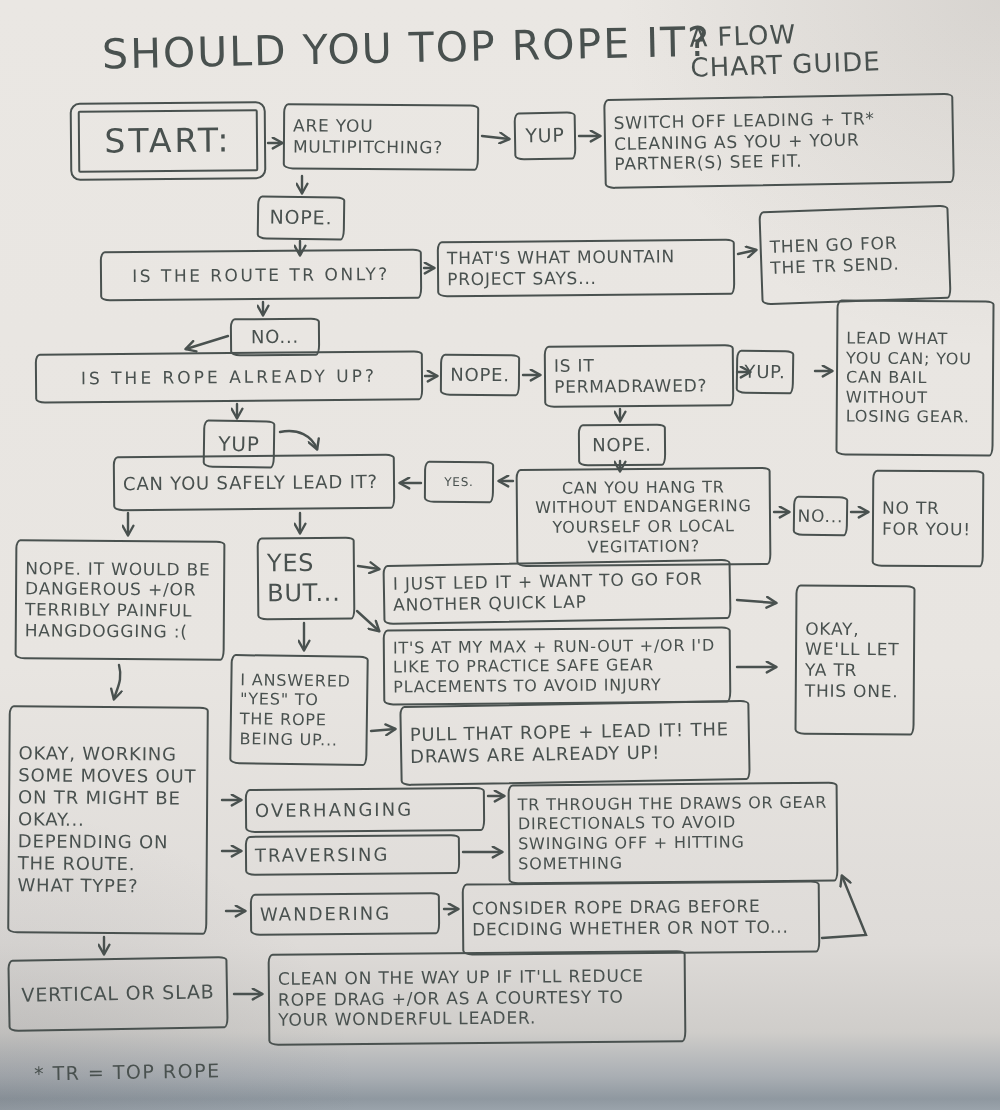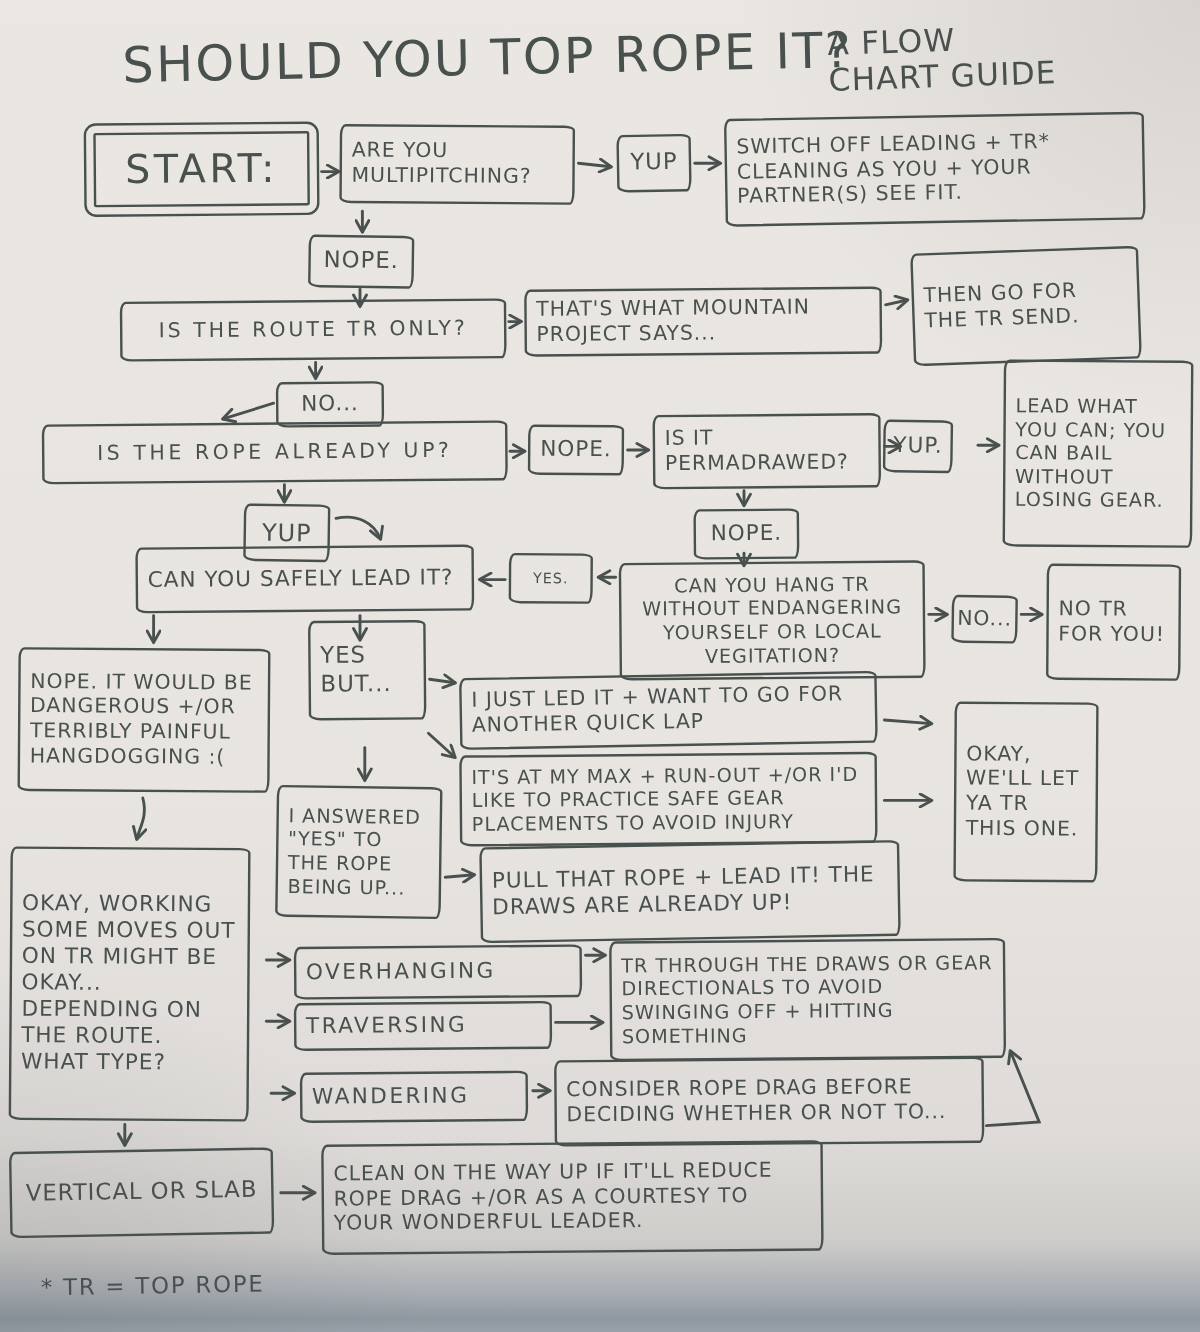--- a/index.html
+++ b/index.html
@@ -56,21 +56,21 @@
   #n-yup2         {left:736px; top:350px; width:58px;  height:44px; font-size:18px;}
   #n-leadwhat     {left:836px; top:300px; width:158px; height:156px;font-size:16px;}
   #n-nope3        {left:578px; top:424px; width:88px;  height:42px; font-size:18px;}
   #n-yup3         {left:203px; top:420px; width:72px;  height:48px; font-size:20px;}
   #n-safelylead   {left:113px; top:455px; width:282px; height:55px; font-size:18px;}
   #n-yes1         {left:424px; top:461px; width:70px;  height:42px; font-size:12px;}
   #n-hangtr       {left:516px; top:468px; width:255px; height:98px; font-size:16px;}
   #n-no2          {left:793px; top:496px; width:55px;  height:40px; font-size:17px; padding:2px 4px;}
   #n-notr         {left:872px; top:470px; width:112px; height:97px; font-size:17px;}
   #n-dangerous    {left:15px;  top:540px; width:210px; height:120px;font-size:17px;}
-  #n-yesbut       {left:257px; top:517px; width:98px;  height:83px; font-size:19px;}
+  #n-yesbut       {left:257px; top:537px; width:98px;  height:83px; font-size:24px;}
   #n-quicklap     {left:383px; top:562px; width:348px; height:60px; font-size:17px;}
   #n-atmymax      {left:383px; top:628px; width:348px; height:76px; font-size:16px;}
   #n-okaytr       {left:795px; top:585px; width:120px; height:150px;font-size:17px;}
   #n-answeredyes  {left:230px; top:655px; width:138px; height:110px;font-size:16px;}
   #n-pullrope     {left:400px; top:703px; width:350px; height:80px; font-size:18px;}
   #n-workingmoves {left:8px;   top:706px; width:200px; height:228px;font-size:18px;}
   #n-overhanging  {left:245px; top:788px; width:240px; height:44px; font-size:18px; letter-spacing:2px;}
   #n-traversing   {left:245px; top:835px; width:215px; height:40px; font-size:18px; letter-spacing:2px;}
   #n-trthrough    {left:508px; top:783px; width:330px; height:100px;font-size:16px;}
   #n-wandering    {left:250px; top:893px; width:190px; height:42px; font-size:18px; letter-spacing:2px;}

